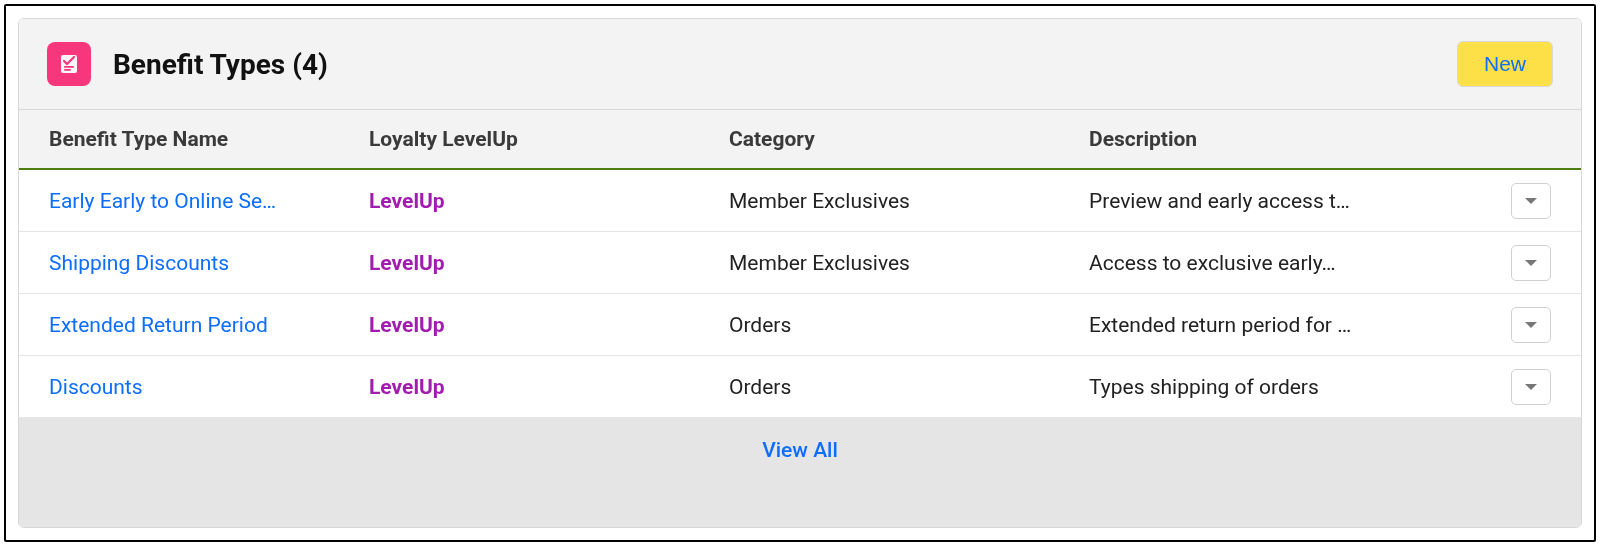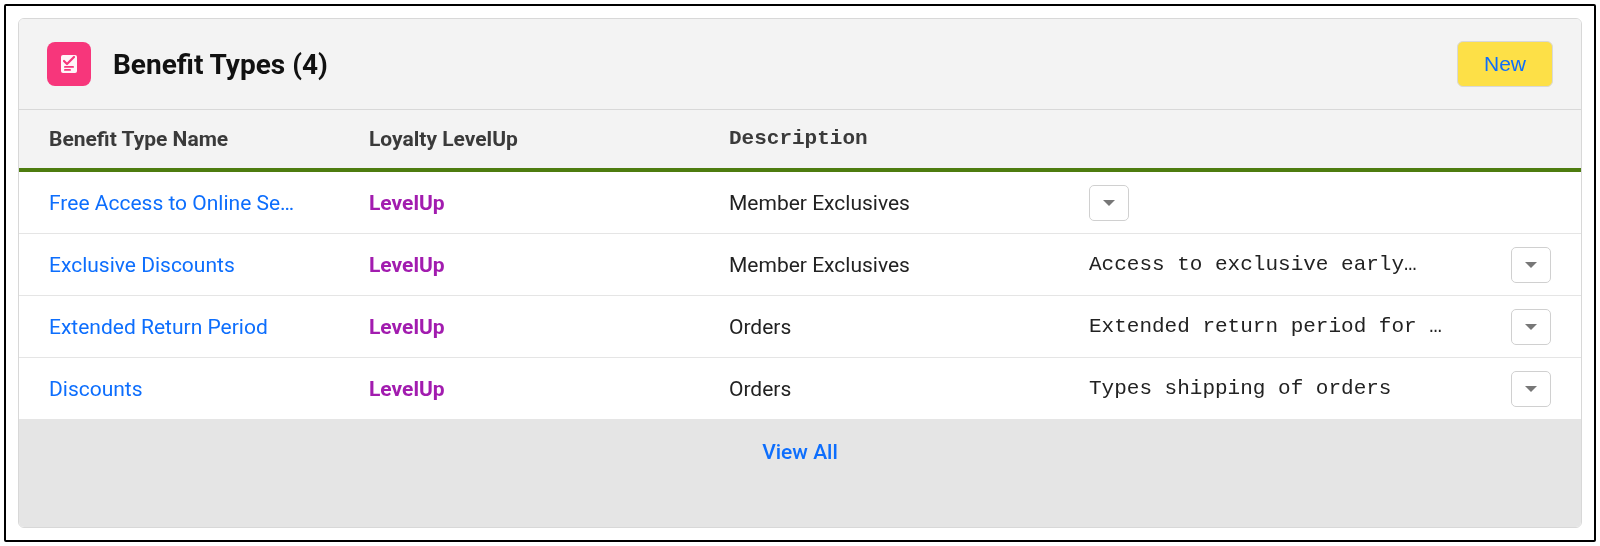--- a/index.html
+++ b/index.html
@@ -56,32 +56,33 @@
     border-radius: 6px;
     padding: 10px 26px;
     font-size: 21px;
     color: #0d6efd;
     font-weight: 500;
     cursor: pointer;
   }
   .col-headers {
     display: flex;
     background: #f3f3f3;
-    border-bottom: 4px solid #4d7c0f;
+    border-bottom: 2px solid #4d7c0f;
     padding: 17px 0;
+    align-items: center;
   }
   .col {
     font-size: 21px;
     font-weight: 700;
     color: #3a3a3a;
   }
   .c-name   { width: 350px; padding-left: 30px; }
   .c-loyal  { width: 360px; }
   .c-cat    { width: 360px; }
-  .c-desc   { flex: 1; padding-right: 10px; font-family: Liberation Mono, monospace; }
+  .c-desc   { flex: 1; padding-right: 10px; }
   .c-act    { width: 70px; }
   .row {
     display: flex;
     align-items: center;
     background: #fff;
     border-bottom: 1px solid #e5e5e5;
     height: 62px;
   }
   .cell {
     font-size: 21px;
@@ -147,39 +148,41 @@
         </svg>
       </div>
       <div class="panel-title">Benefit Types (4)</div>
       <div class="spacer"></div>
       <button class="new-btn">New</button>
     </div>
 
     <div class="col-headers">
       <div class="col c-name">Benefit Type Name</div>
       <div class="col c-loyal">Loyalty LevelUp</div>
+      <div class="col c-cat">Category</div>
       <div class="col c-desc">Description</div>
       <div class="col c-act"></div>
     </div>
 
     <div class="row">
-      <div class="cell c-name"><a class="link">Free Access to Online Se…</a></div>
+      <div class="cell c-name"><a class="link">Early Early to Online Se…</a></div>
       <div class="cell c-loyal"><span class="loyalty-link">LevelUp</span></div>
       <div class="cell c-cat">Member Exclusives</div>
-      <div class="cell c-act">
-        <div class="action-btn">
-          <svg width="14" height="10" viewBox="0 0 14 10">
-              <path d="M1 2 L7 8 L13 2" fill="#777"></path>
-            </svg>
-        </div>
-      </div>
-    </div>
-
-    <div class="row">
-      <div class="cell c-name"><a class="link">Exclusive Discounts</a></div>
+      <div class="cell c-desc">Preview and early access t…</div>
+      <div class="cell c-act">
+        <div class="action-btn">
+          <svg width="14" height="10" viewBox="0 0 14 10">
+              <path d="M1 2 L7 8 L13 2" fill="#777"></path>
+            </svg>
+        </div>
+      </div>
+    </div>
+
+    <div class="row">
+      <div class="cell c-name"><a class="link">Shipping Discounts</a></div>
       <div class="cell c-loyal"><span class="loyalty-link">LevelUp</span></div>
       <div class="cell c-cat">Member Exclusives</div>
       <div class="cell c-desc">Access to exclusive early…</div>
       <div class="cell c-act">
         <div class="action-btn">
           <svg width="14" height="10" viewBox="0 0 14 10">
               <path d="M1 2 L7 8 L13 2" fill="#777"></path>
             </svg>
         </div>
       </div>

